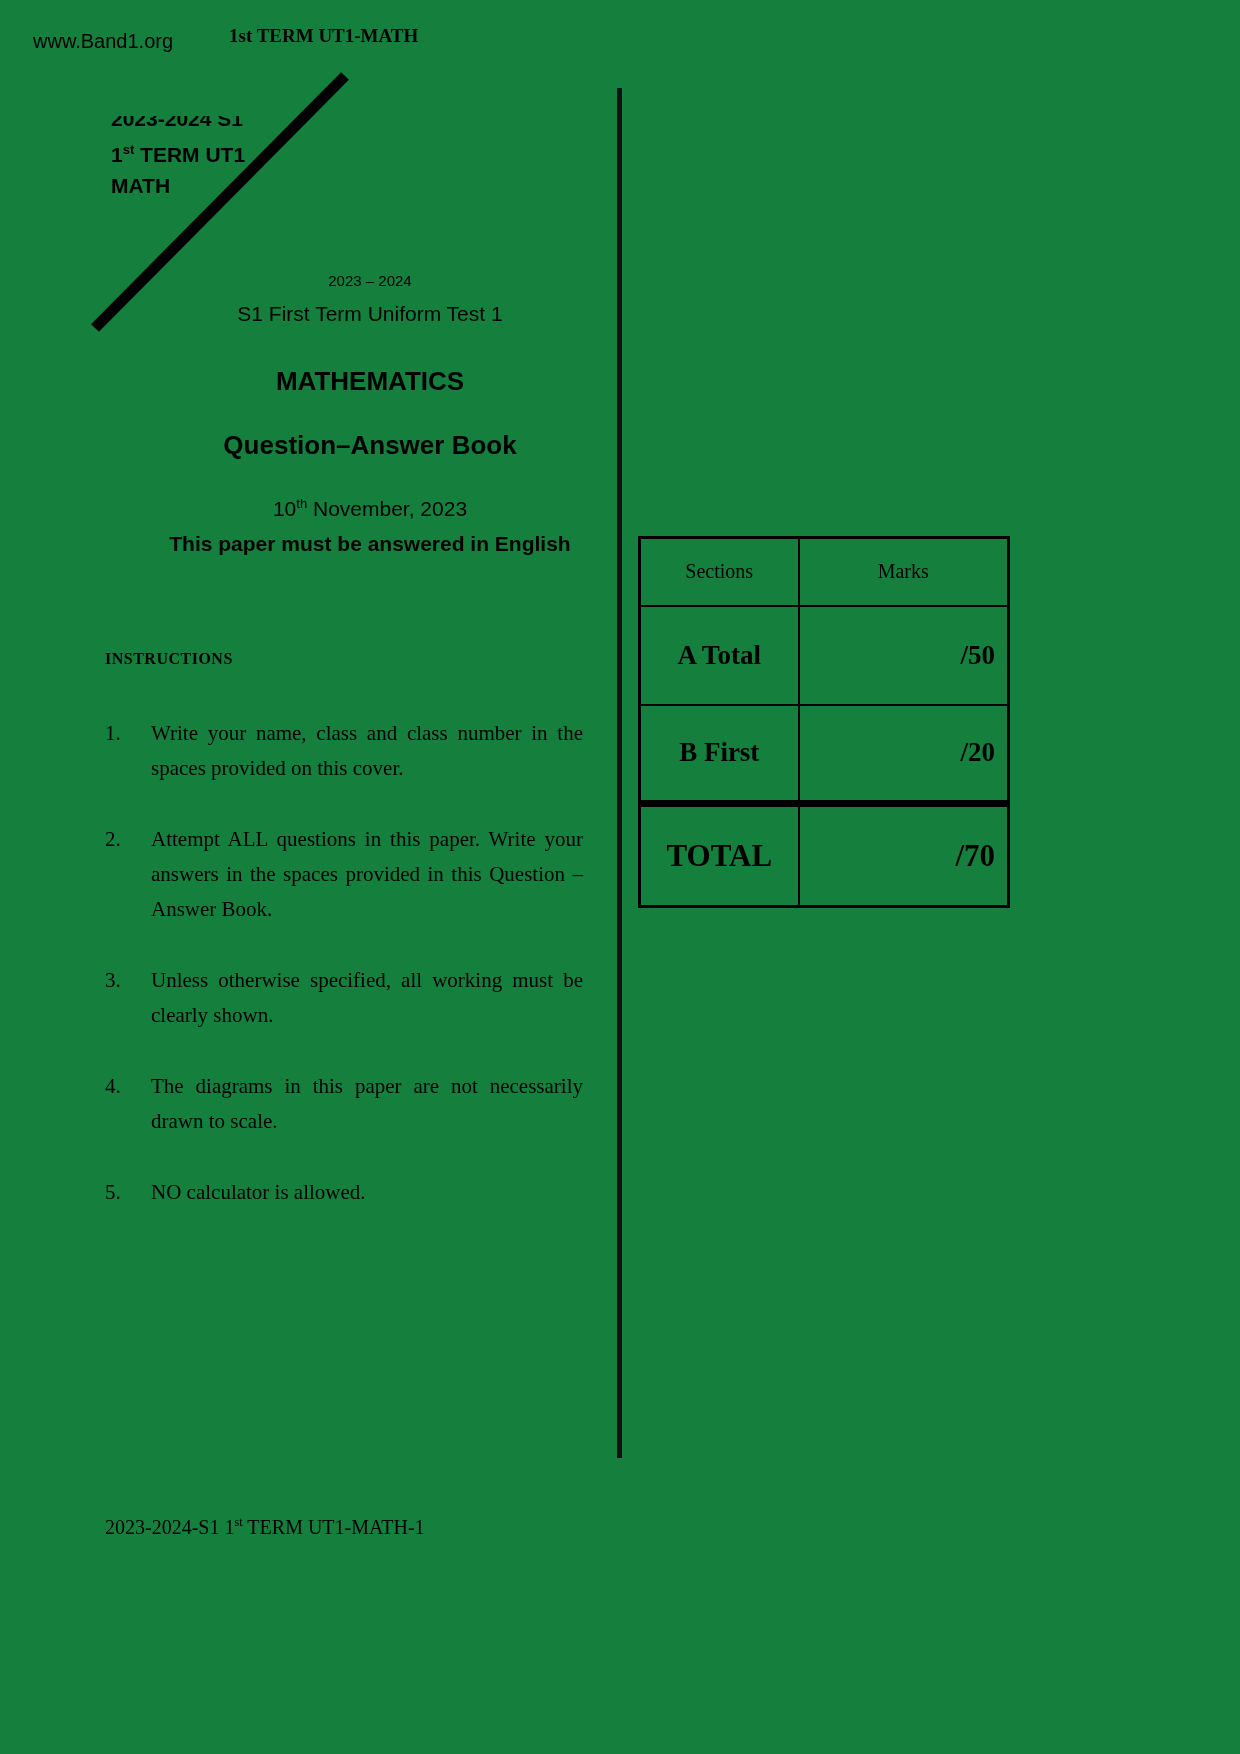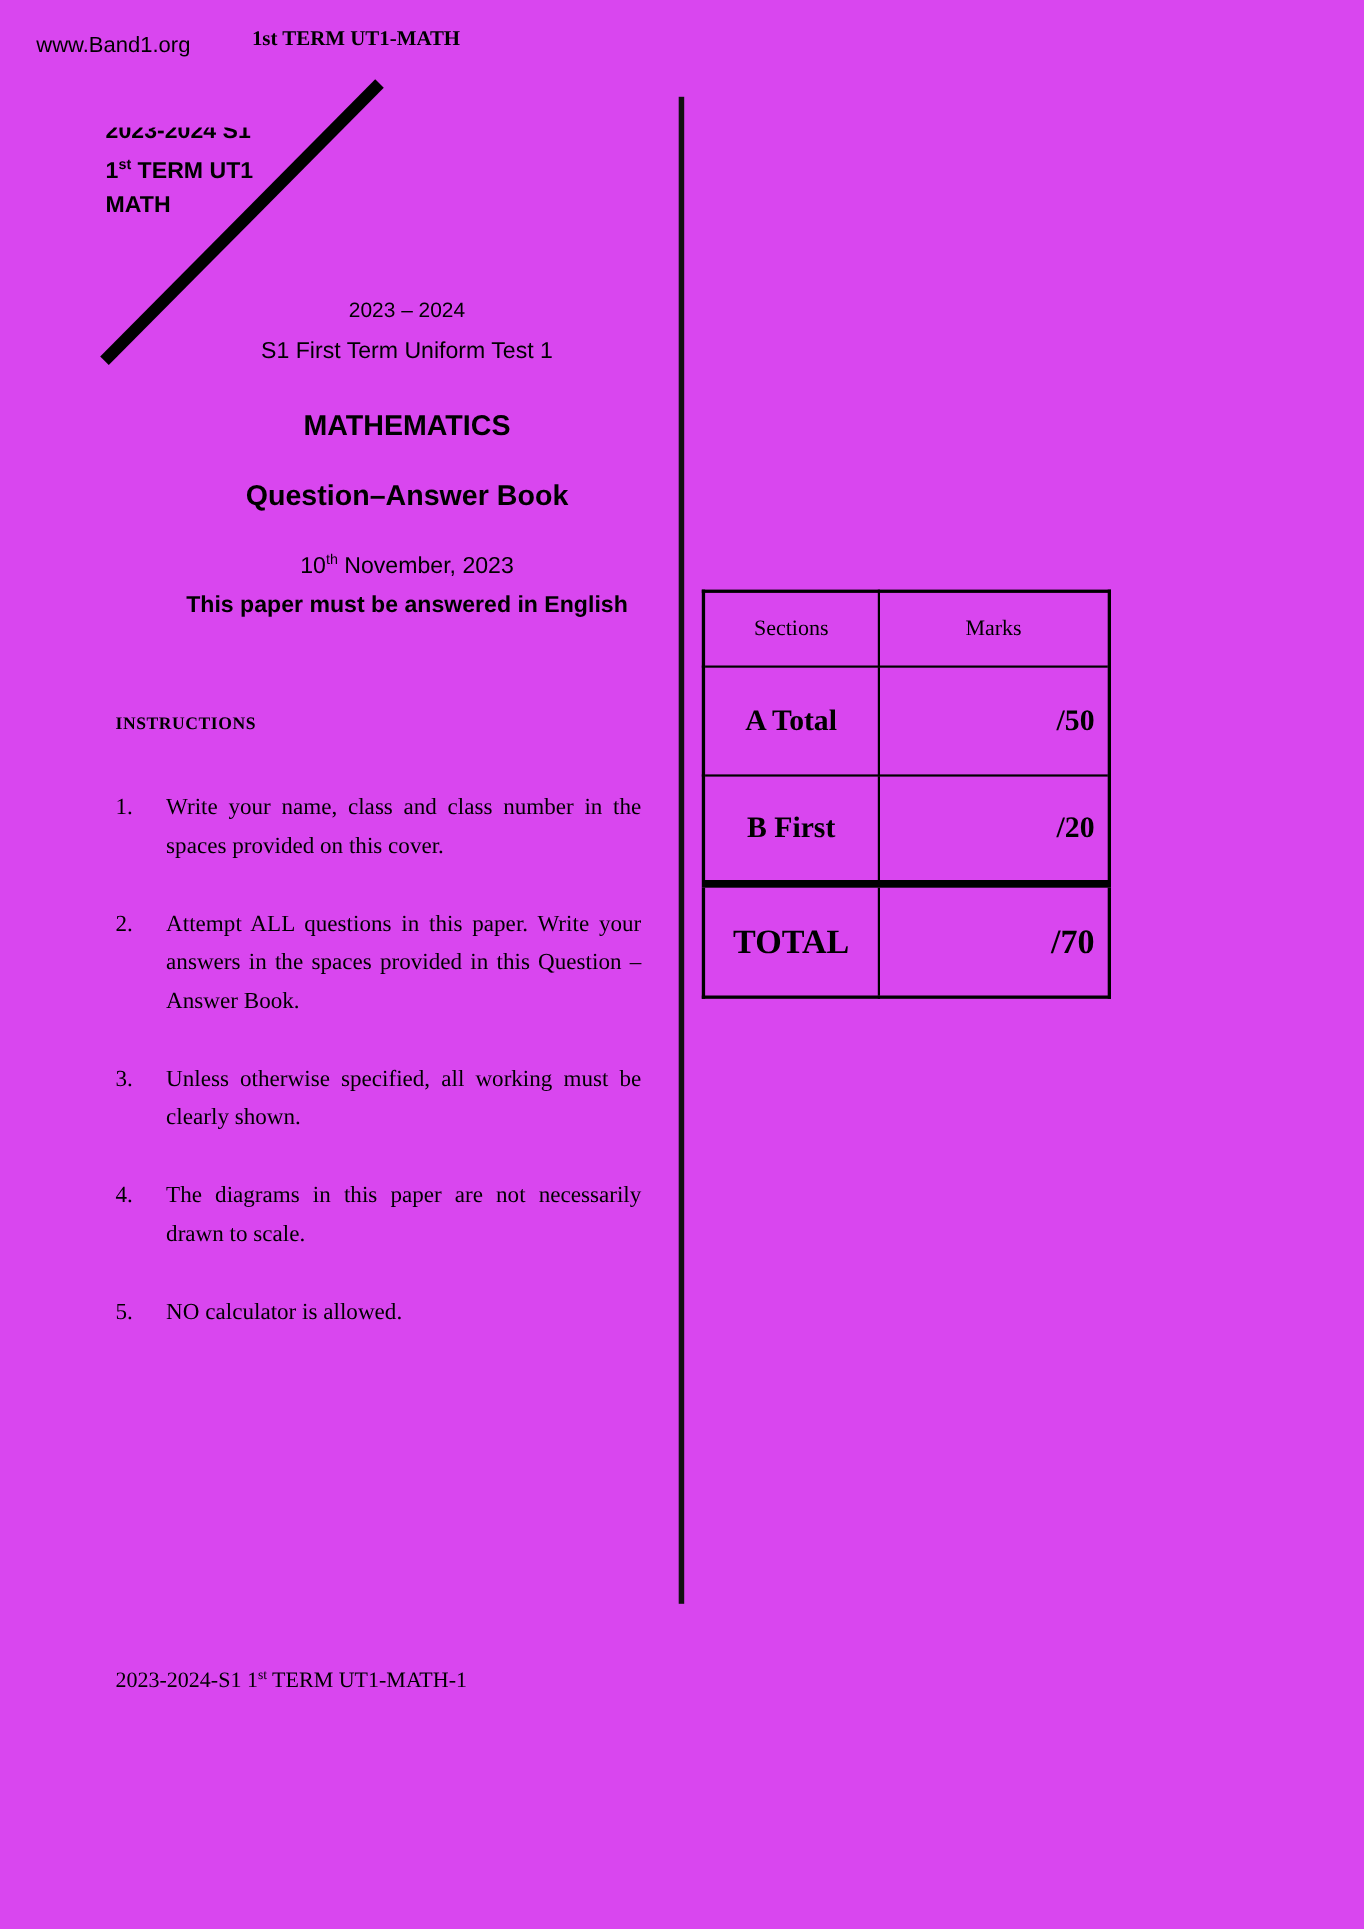--- a/index.html
+++ b/index.html
@@ -1,54 +1,54 @@
 <!DOCTYPE html>
 <html><head>
 <meta charset="utf-8">
 <style>
   * { margin:0; padding:0; box-sizing:border-box; }
   html,body { background:#ffffff; }
   .page {
     position:relative;
     width:1240px; height:1754px;
-    background:#d946ef;
+    background:#15803d;
     color:#111;
     overflow:hidden;
   }
 
   .site-link {
     position:absolute; left:33px; top:30px;
     font-family:"Liberation Sans", sans-serif;
     font-size:20px; color:#000;
   }
   .doc-tag {
     position:absolute; left:229px; top:25px;
     font-family:"Liberation Serif", serif;
     font-weight:bold; font-size:19px; color:#000;
   }
 
   
   .stamp {
-    position:absolute; left:96px; top:103px;
+    position:absolute; left:111px; top:103px;
     font-family:"Liberation Sans", sans-serif;
     font-weight:bold; font-size:21px; line-height:31px; color:#000;
   }
   .stamp .clipped { clip-path: inset(42% 0 0 0); }
   sup { font-size:62%; vertical-align:super; }
 
   .diagonal-svg { position:absolute; left:85px; top:66px; }
 
   
   .center-block {
     position:absolute; left:100px; top:272px; width:540px;
     text-align:center;
     font-family:"Liberation Sans", sans-serif;
     color:#000;
   }
-  .year-line   { font-size:19px; margin-bottom:13px; }
+  .year-line   { font-size:15px; margin-bottom:13px; }
   .test-line   { font-size:21px; margin-bottom:40px; }
   .subject-line{ font-size:26px; font-weight:bold; margin-bottom:33px; }
   .book-line   { font-size:26px; font-weight:bold; margin-bottom:35px; }
   .date-line   { font-size:21px; margin-bottom:11px; }
   .time-line   { font-size:21px; margin-bottom:46px; }
   .lang-line   { font-size:21px; font-weight:bold; }
 
   
   .instructions {
     position:absolute; left:105px; top:650px; width:478px;

